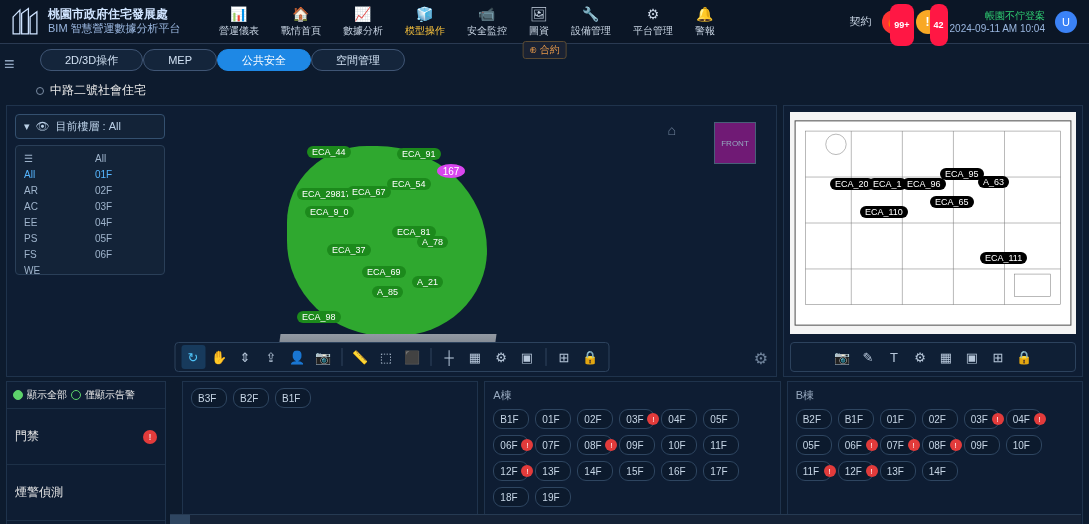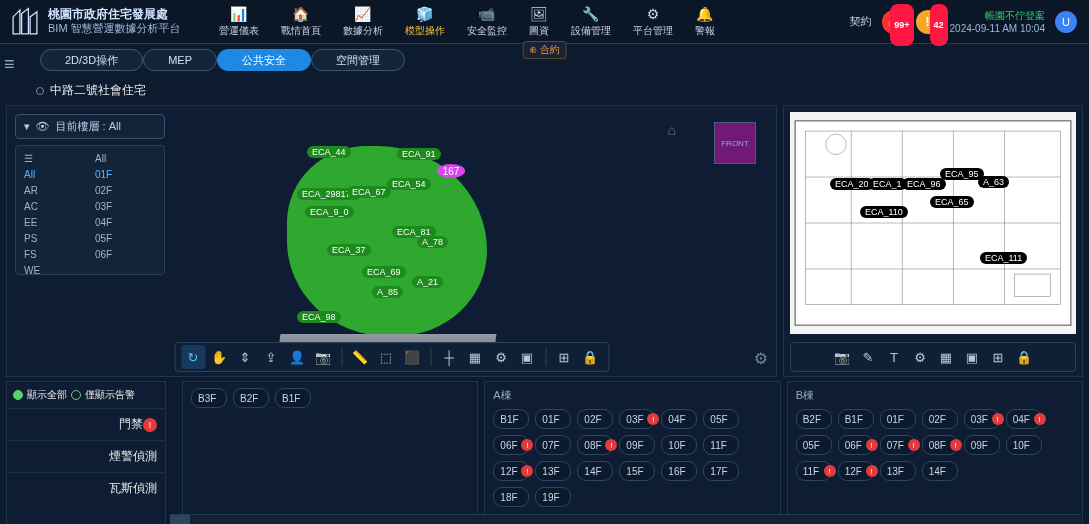--- a/index.html
+++ b/index.html
@@ -54,21 +54,21 @@
 .plan-panel { width:300px; background:#0e1d33; border:1px solid #1f334c; position:relative;}
 .plan-img { position:absolute; left:6px; top:6px; right:6px; bottom:42px; background:#f4f4f4;}
 .plan-svg { width:100%; height:100%;}
 .plan-eca { position:absolute; background:#000000; color:#fff; font-size:9px; padding:1px 5px; border-radius:8px;}
 .plan-toolbar { position:absolute; left:6px; right:6px; bottom:4px; height:30px; background:#0f1f35; border:1px solid #2c425d; border-radius:4px; display:flex; align-items:center; justify-content:center; gap:2px;}
 .bottom { display:flex; gap:16px; padding:4px 6px 0 6px; height:148px; overflow:hidden;}
 .bot-left { width:160px; background:#0e1d33; border:1px solid #1f334c;}
 .bot-left-head { padding:6px; display:flex; gap:4px; font-size:10px; align-items:center;}
 .radio { width:10px; height:10px; border-radius:50%; border:1px solid #5dd26b; display:inline-block;}
 .radio.on { background:#5dd26b;}
-.alarm-row { padding:7px 8px; border-top:1px solid #1d3047; display:flex; justify-content:flex-end; align-items:center; cursor:pointer; font-size:12px;}
+.alarm-row { padding:19px 8px; border-top:1px solid #1d3047; display:flex; justify-content:space-between; align-items:center; cursor:pointer; font-size:12px;}
 .dot-red { width:14px; height:14px; background:#e23b3b; border-radius:50%; color:#fff; font-size:9px; display:flex; align-items:center; justify-content:center;}
 .bot-sec { flex:1; background:#0e1d33; border:1px solid #1f334c; padding:6px 8px; overflow:hidden;}
 .bot-sec-title { font-size:11px; color:#97a9bf; margin-bottom:6px;}
 .fgrid { display:flex; flex-wrap:wrap; gap:6px;}
 .fbtn { width:36px; height:20px; background:#0c1a2d; border:1px solid #2e4560; border-radius:9px; font-size:10px; color:#c7d6e6; display:flex; align-items:center; padding:0 6px; cursor:pointer; position:relative;}
 .fbtn .dot-red { position:absolute; right:-5px; top:3px; width:12px; height:12px; font-size:8px;}
 .bscroll { position:absolute; bottom:0; left:170px; right:8px; height:10px; background:#152236; border-top:1px solid #263a52;}
 .bscroll .thumb { position:absolute; left:0; width:20px; height:100%; background:#2e4560;}
 </style>
 </head>

